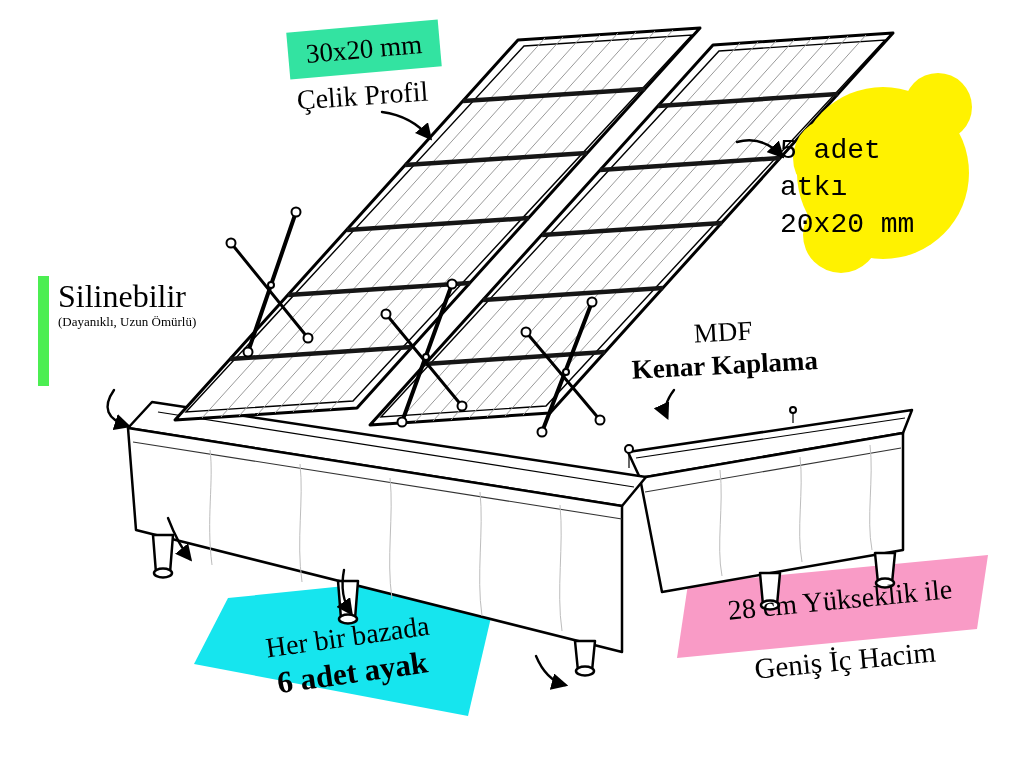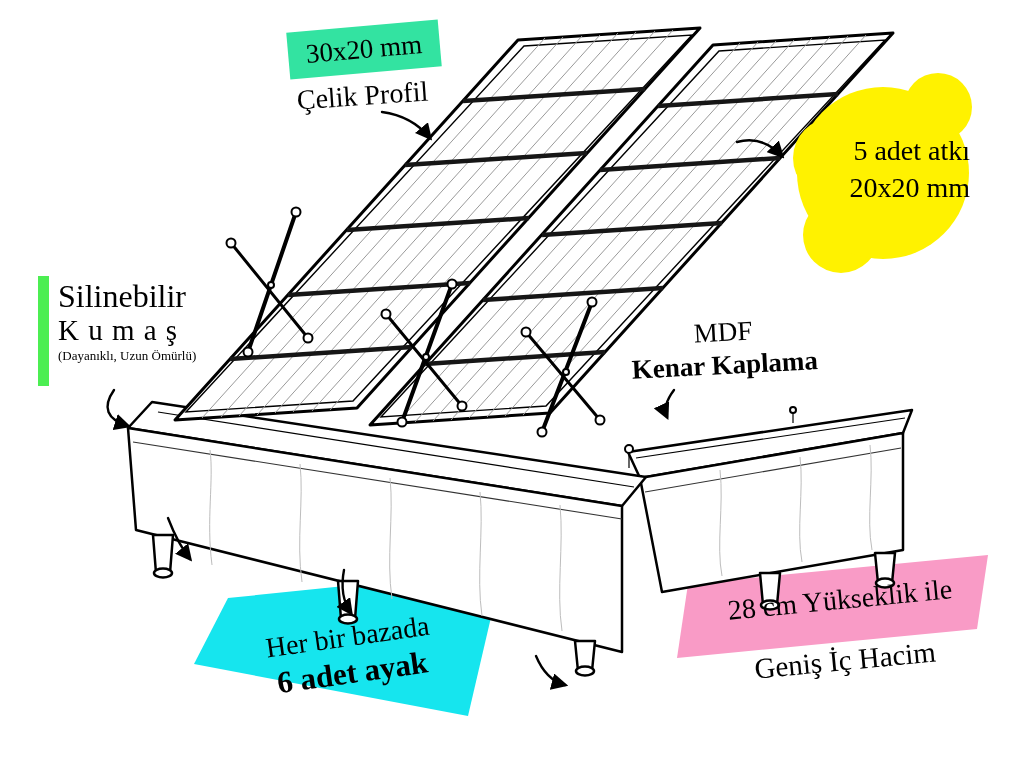--- a/index.html
+++ b/index.html
@@ -35,21 +35,21 @@
 
   
   .abs{position:absolute;}
   .green-badge{
     left:288px;top:26px;width:152px;height:47px;background:var(--highlight_green);
     transform:rotate(-5deg);display:flex;align-items:center;justify-content:center;
     font-size:27px;
   }
   .steel-label{left:280px;top:80px;width:165px;text-align:center;font-size:28px;transform:rotate(-4deg);}
   .blob-svg{left:745px;top:55px;}
-  .blob-text{left:800px;top:132px;width:170px;text-align:right;font-size:28px;line-height:37px;}
+  .blob-text{left:780px;top:132px;width:170px;text-align:left;font-size:28px;line-height:37px;font-family:Liberation Mono, monospace;}
   .fabric-bar{left:38px;top:276px;width:11px;height:110px;background:var(--bar_green);}
   .fabric-label{left:58px;top:279px;width:175px;}
   .fabric-label .l1{font-size:32px;line-height:34px;}
   .fabric-label .l2{font-size:29px;line-height:34px;letter-spacing:1px;}
   .fabric-label .l3{font-size:13px;line-height:17px;}
   .mdf-label{left:610px;top:316px;width:228px;text-align:center;transform:rotate(-3deg);font-size:27px;line-height:33px;}
   .mdf-label .l2{font-weight:bold;}
   .legs-label{
     left:212px;top:602px;width:276px;height:106px;transform:rotate(-8deg);
     display:flex;flex-direction:column;align-items:center;justify-content:center;
@@ -225,21 +225,20 @@
     <circle class="blobc" cx="138" cy="118" r="86"></circle>
   </svg>
   <div class="abs blob-text">
     <div>5 adet atkı</div>
     <div>20x20 mm</div>
   </div>
 
   <div class="abs fabric-bar"></div>
   <div class="abs fabric-label">
     <div class="l1">Silinebilir</div>
-    <div class="l2">K u m a ş</div>
     <div class="l3">(Dayanıklı, Uzun Ömürlü)</div>
   </div>
 
   <div class="abs mdf-label">
     <div class="l1">MDF</div>
     <div class="l2">Kenar Kaplama</div>
   </div>
 
   <div class="abs legs-label">
     <div class="l1">Her bir bazada</div>

